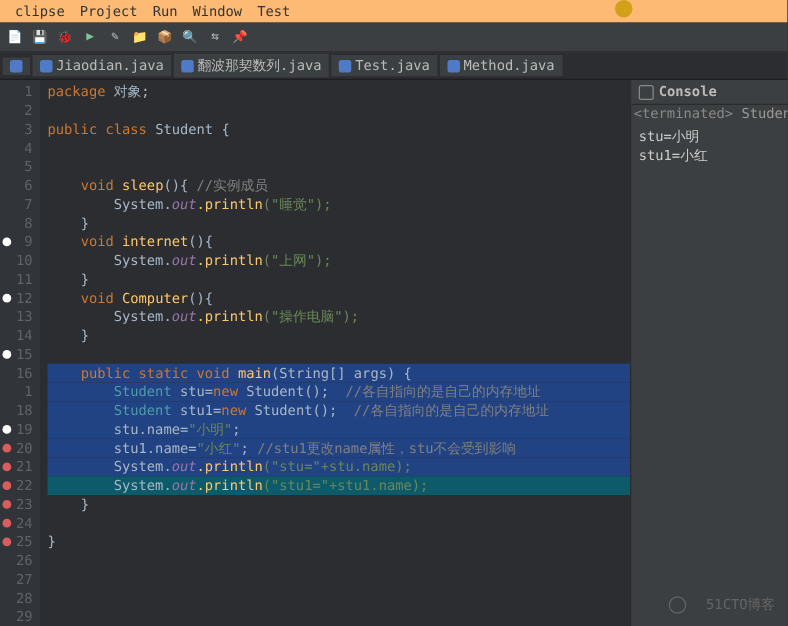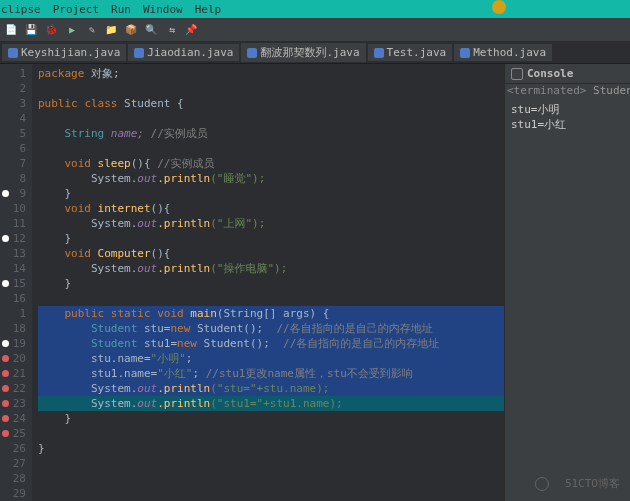--- a/index.html
+++ b/index.html
@@ -1,17 +1,17 @@
 <!DOCTYPE html>
 <html><head>
 <meta charset="utf-8">
 <style>
 *{margin:0;padding:0;box-sizing:border-box;font-family:Consolas,monospace;font-size:11px}
 body{width:630px;height:501px;background:#3b4048;overflow:hidden;position:relative}
-.topbar{height:18px;background:#14b8a6;display:flex;align-items:center;padding:0 1px;gap:12px}
+.topbar{height:18px;background:#fdba74;display:flex;align-items:center;padding:0 12px;gap:12px}
 .topbar span{color:#333;cursor:pointer}
 .toolbar{height:24px;background:#3c3f41;display:flex;align-items:center;padding:0 4px;gap:4px;border-bottom:1px solid #2b2b2b}
 .toolbar .tico{width:16px;height:16px;display:flex;align-items:center;justify-content:center;color:#bbb;font-size:10px}
 .tabs{height:22px;background:#2b2d30;display:flex;align-items:center;padding:0 2px;gap:2px;border-bottom:1px solid #1e1e1e}
 .tab{display:flex;align-items:center;gap:3px;padding:2px 6px;color:#bbb;background:#3c3f41;font-size:10px}
 .tab .jico{width:10px;height:10px;background:#4e7ac7;border-radius:2px;display:inline-block}
 .main{display:flex;height:437px}
 .editor{flex:0 0 504px;background:#2b2d30;display:flex;position:relative}
 .gutter{width:32px;background:#313438;text-align:right;padding:2px 6px 0 0;color:#606366;font-size:10px;line-height:15px}
 .gutter .ln{height:15px}
@@ -41,40 +41,39 @@
 </head>
 <body>
 
 <div class="ecl"></div>
 
 <div class="topbar">
   <span>clipse</span>
   <span>Project</span>
   <span>Run</span>
   <span>Window</span>
-  <span>Help</span>
+  <span>Test</span>
 </div>
 
 <div class="toolbar">
   <span class="tico">📄</span>
   <span class="tico">💾</span>
   <span class="tico" style="color:#7ec699">🐞</span>
   <span class="tico" style="color:#7ec699">▶</span>
   <span class="tico">✎</span>
   <span class="tico" style="color:#d4a017">📁</span>
   <span class="tico">📦</span>
   <span class="tico">🔍</span>
   <span class="tico">⇆</span>
   <span class="tico">📌</span>
 </div>
 
 <div class="tabs">
   <div class="tab">
       <span class="jico"></span>
-      <span>Keyshijian.java</span>
     </div>
   <div class="tab">
       <span class="jico"></span>
       <span>Jiaodian.java</span>
     </div>
   <div class="tab">
       <span class="jico"></span>
       <span>翻波那契数列.java</span>
     </div>
   <div class="tab">
@@ -118,21 +117,20 @@
         <div class="ln">26</div>
         <div class="ln">27</div>
     <div class="ln">28</div>
         <div class="ln">29</div>
   </div>
   <div class="code">
     <div class="row"><span class="kw">package</span><span> 对象;</span></div>
     <div class="row"></div>
     <div class="row"><span class="kw">public</span> <span class="kw">class</span><span> Student {</span></div>
     <div class="row"></div>
-    <div class="row">    <span class="typ">String</span><span class="fld"> name;</span><span class="cmt"> //实例成员</span></div>
     <div class="row"></div>
     <div class="row">    <span class="kw">void</span><span class="mth"> sleep</span><span>(){ </span><span class="cmt">//实例成员</span></div>
     <div class="row">        <span>System.</span><span class="fld">out</span><span class="mth">.println</span><span class="str">("睡觉");</span></div>
     <div class="row">    <span>}</span></div>
     <div class="row">    <span class="kw">void</span><span class="mth"> internet</span><span>(){</span></div>
     <div class="row">        <span>System.</span><span class="fld">out</span><span class="mth">.println</span><span class="str">("上网");</span></div>
     <div class="row">    <span>}</span></div>
     <div class="row">    <span class="kw">void</span><span class="mth"> Computer</span><span>(){</span></div>
     <div class="row">        <span>System.</span><span class="fld">out</span><span class="mth">.println</span><span class="str">("操作电脑");</span></div>
     <div class="row">    <span>}</span></div>

